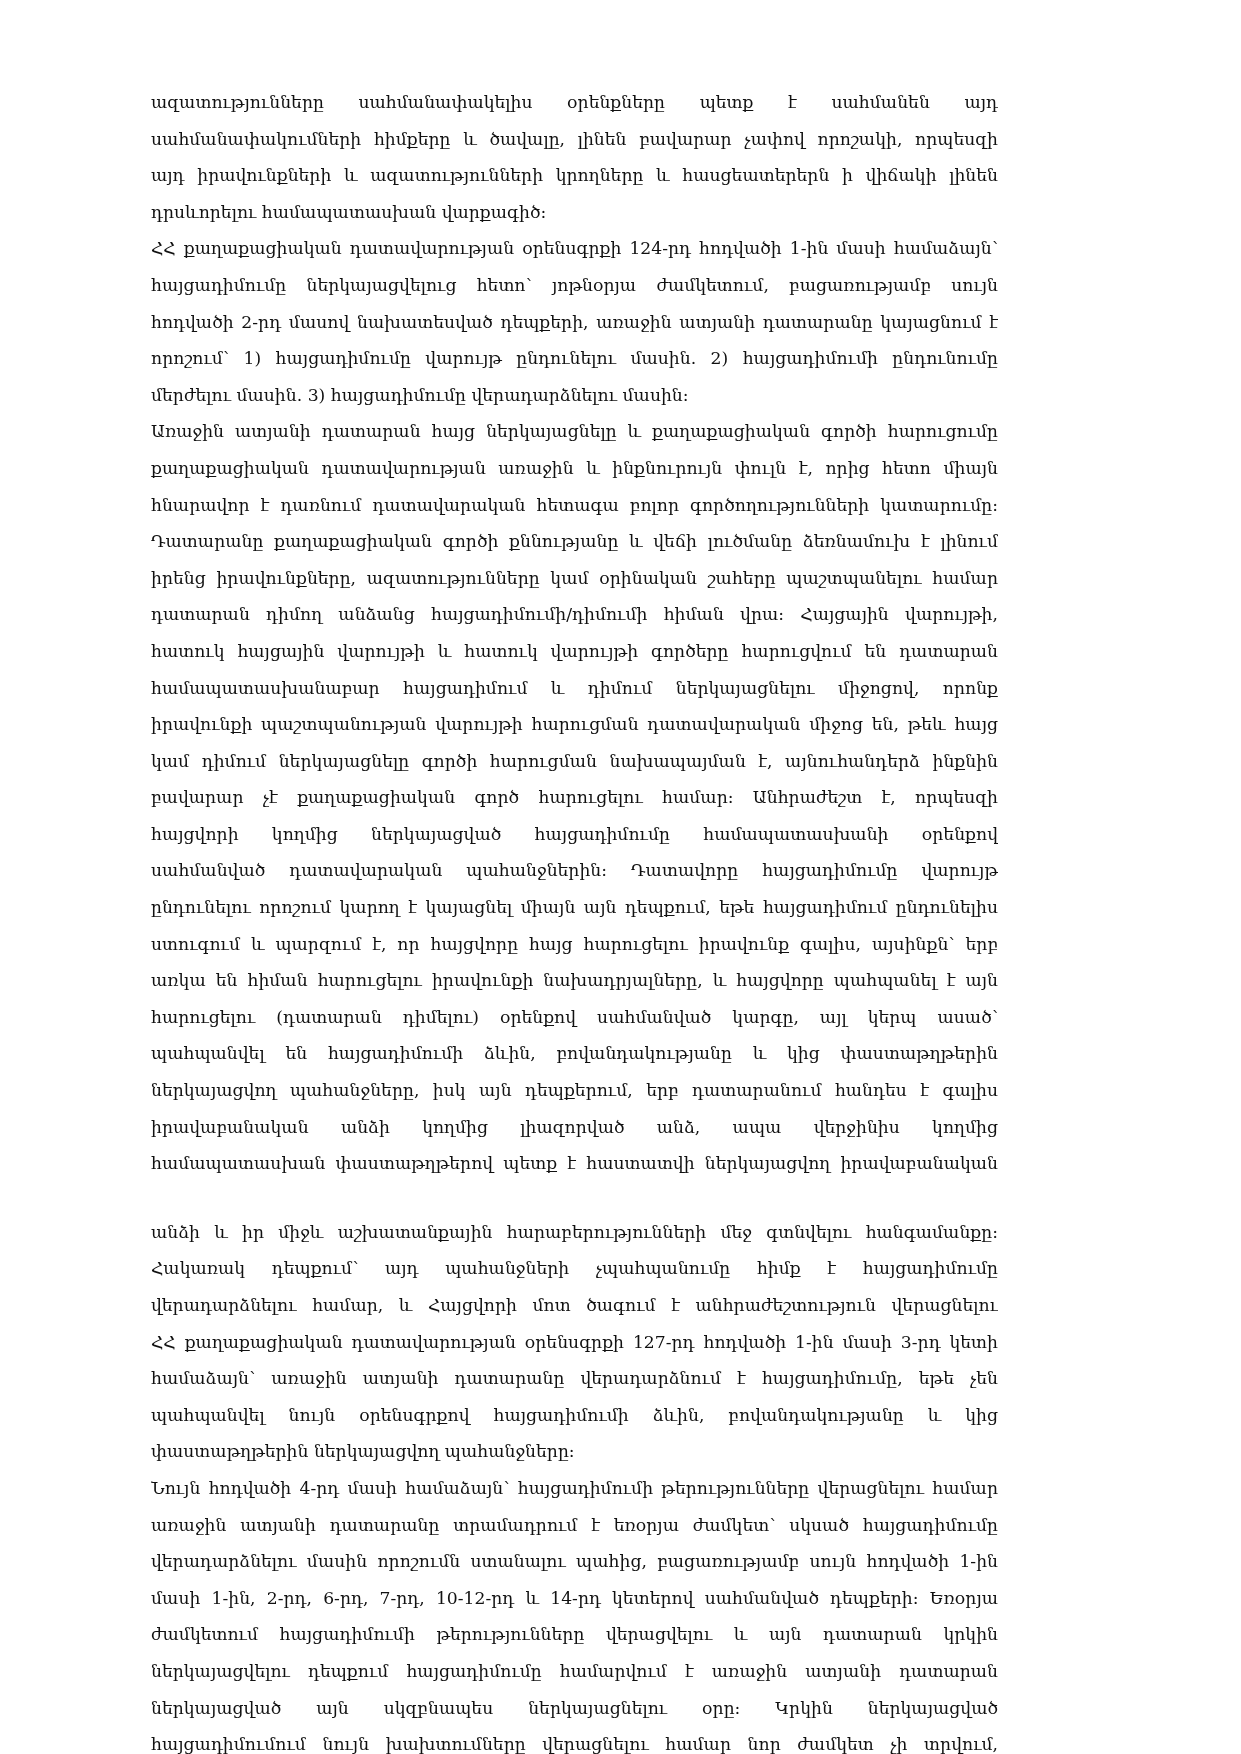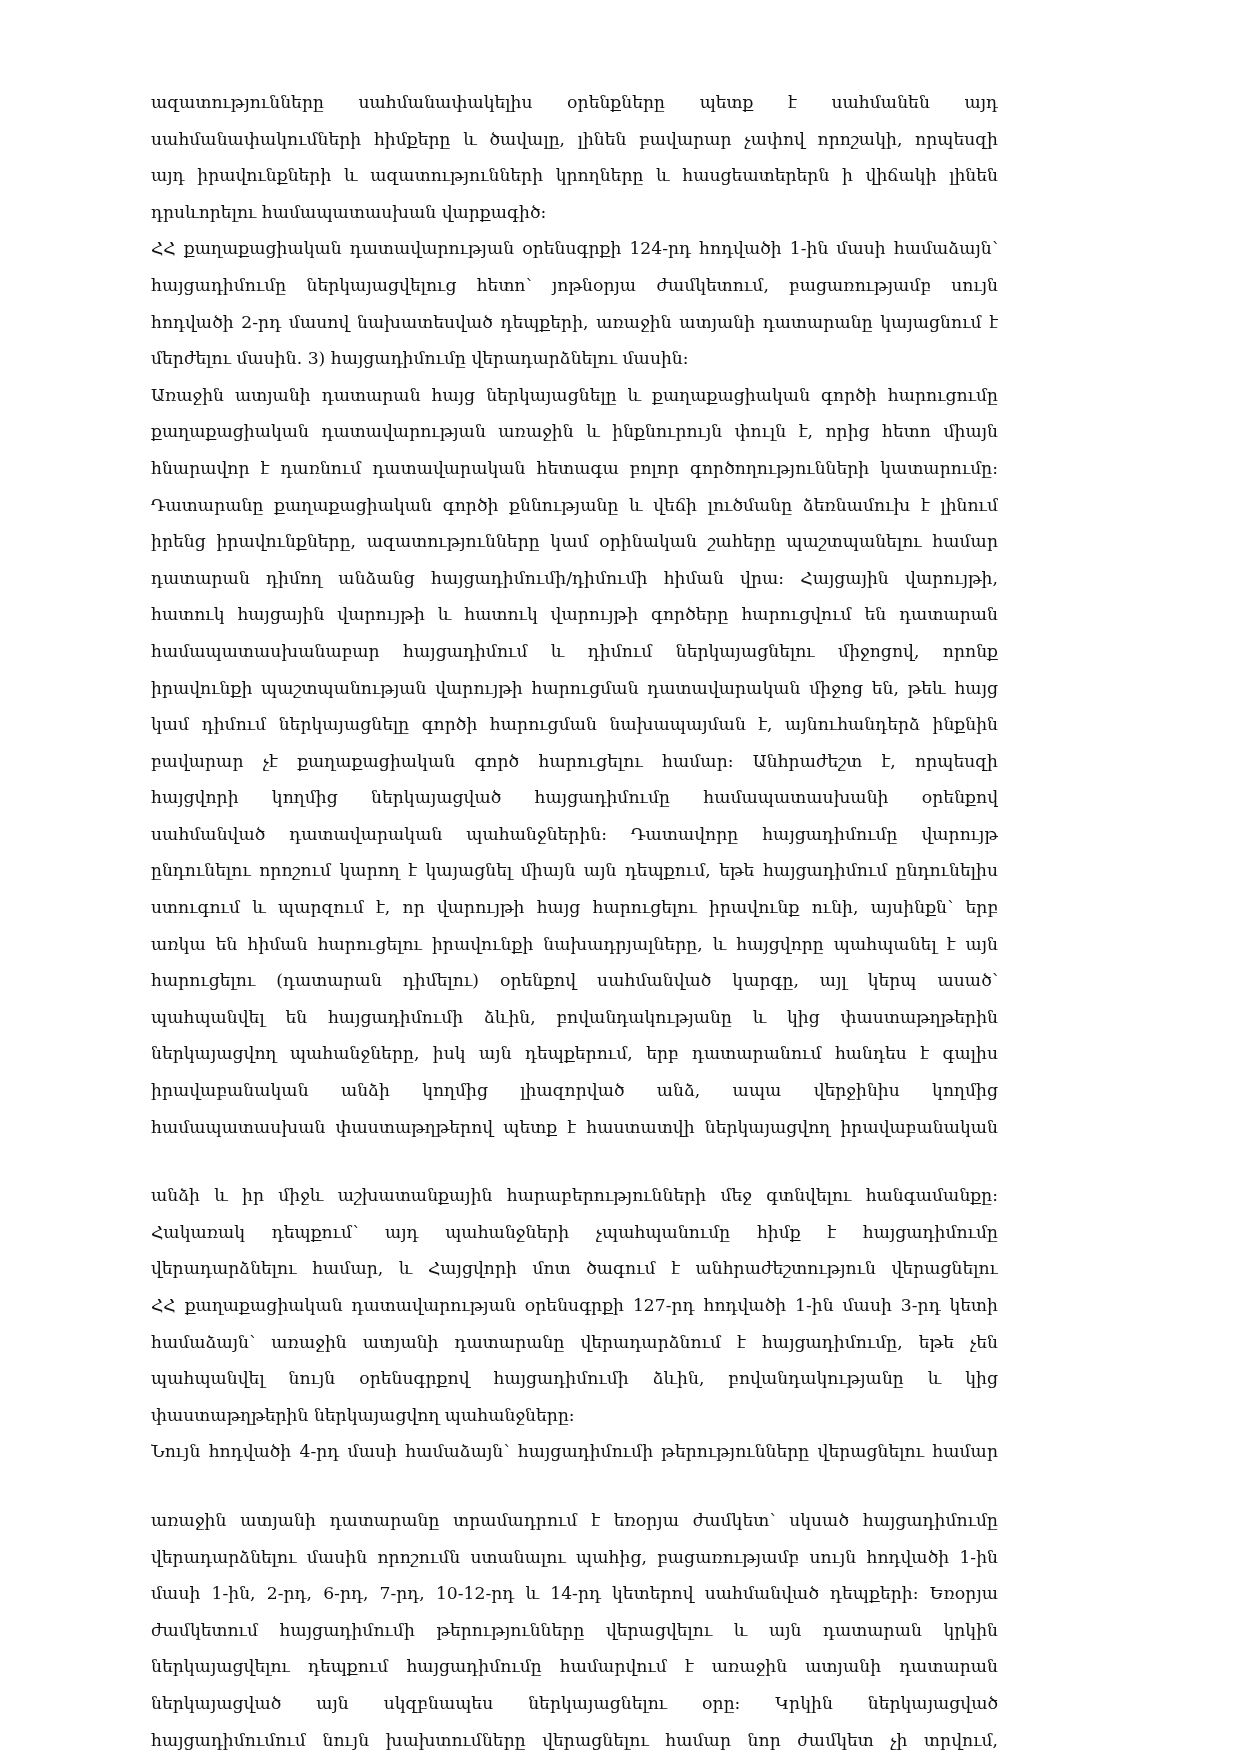--- a/index.html
+++ b/index.html
@@ -34,57 +34,58 @@
       <div class="para">
         <span class="line" style="word-spacing: 0px;">ազատությունները սահմանափակելիս օրենքները պետք է սահմանեն այդ</span>
         <span class="line" style="word-spacing: 0px;">սահմանափակումների հիմքերը և ծավալը, լինեն բավարար չափով որոշակի, որպեսզի</span>
         <span class="line" style="word-spacing: 0px;">այդ իրավունքների և ազատությունների կրողները և հասցեատերերն ի վիճակի լինեն</span>
         <span class="line last">դրսևորելու համապատասխան վարքագիծ:</span>
       </div>
       <div class="para">
         <span class="line" style="word-spacing: 0px;">ՀՀ քաղաքացիական դատավարության օրենսգրքի 124-րդ հոդվածի 1-ին մասի համաձայն՝</span>
         <span class="line" style="word-spacing: 0px;">հայցադիմումը ներկայացվելուց հետո՝ յոթնօրյա ժամկետում, բացառությամբ սույն</span>
         <span class="line" style="word-spacing: 0px;">հոդվածի 2-րդ մասով նախատեսված դեպքերի, առաջին ատյանի դատարանը կայացնում է</span>
+        <span class="line" style="word-spacing: 0px;">որոշում՝ 1) հայցադիմումը վարույթ ընդունելու մասին. 2) հայցադիմումի ընդունումը</span>
         <span class="line last">մերժելու մասին. 3) հայցադիմումը վերադարձնելու մասին:</span>
       </div>
       <div class="para">
         <span class="line" style="word-spacing: 0px;">Առաջին ատյանի դատարան հայց ներկայացնելը և քաղաքացիական գործի հարուցումը</span>
         <span class="line" style="word-spacing: 0px;">քաղաքացիական դատավարության առաջին և ինքնուրույն փուլն է, որից հետո միայն</span>
         <span class="line" style="word-spacing: 0px;">հնարավոր է դառնում դատավարական հետագա բոլոր գործողությունների կատարումը:</span>
         <span class="line" style="word-spacing: 0px;">Դատարանը քաղաքացիական գործի քննությանը և վեճի լուծմանը ձեռնամուխ է լինում</span>
         <span class="line" style="word-spacing: 0px;">իրենց իրավունքները, ազատությունները կամ օրինական շահերը պաշտպանելու համար</span>
         <span class="line" style="word-spacing: 0px;">դատարան դիմող անձանց հայցադիմումի/դիմումի հիման վրա: Հայցային վարույթի,</span>
         <span class="line" style="word-spacing: 0px;">հատուկ հայցային վարույթի և հատուկ վարույթի գործերը հարուցվում են դատարան</span>
         <span class="line" style="word-spacing: 0px;">համապատասխանաբար հայցադիմում և դիմում ներկայացնելու միջոցով, որոնք</span>
         <span class="line" style="word-spacing: 0px;">իրավունքի պաշտպանության վարույթի հարուցման դատավարական միջոց են, թեև հայց</span>
         <span class="line" style="word-spacing: 0px;">կամ դիմում ներկայացնելը գործի հարուցման նախապայման է, այնուհանդերձ ինքնին</span>
         <span class="line" style="word-spacing: 0px;">բավարար չէ քաղաքացիական գործ հարուցելու համար: Անհրաժեշտ է, որպեսզի</span>
         <span class="line" style="word-spacing: 0px;">հայցվորի կողմից ներկայացված հայցադիմումը համապատասխանի օրենքով</span>
         <span class="line" style="word-spacing: 0px;">սահմանված դատավարական պահանջներին: Դատավորը հայցադիմումը վարույթ</span>
         <span class="line" style="word-spacing: 0px;">ընդունելու որոշում կարող է կայացնել միայն այն դեպքում, եթե հայցադիմում ընդունելիս</span>
-        <span class="line" style="word-spacing: 0px;">ստուգում և պարզում է, որ վարույթի հայց հարուցելու իրավունք ունի, այսինքն՝ երբ</span>
+        <span class="line" style="word-spacing: 0px;">ստուգում և պարզում է, որ հայցվորը հայց հարուցելու իրավունք գալիս, այսինքն՝ երբ</span>
         <span class="line" style="word-spacing: 0px;">առկա են հիման հարուցելու իրավունքի նախադրյալները, և հայցվորը պահպանել է այն</span>
         <span class="line" style="word-spacing: 0px;">հարուցելու (դատարան դիմելու) օրենքով սահմանված կարգը, այլ կերպ ասած՝</span>
         <span class="line" style="word-spacing: 0px;">պահպանվել են հայցադիմումի ձևին, բովանդակությանը և կից փաստաթղթերին</span>
         <span class="line" style="word-spacing: 0px;">ներկայացվող պահանջները, իսկ այն դեպքերում, երբ դատարանում հանդես է գալիս</span>
         <span class="line" style="word-spacing: 0px;">իրավաբանական անձի կողմից լիազորված անձ, ապա վերջինիս կողմից</span>
         <span class="line" style="word-spacing: 0px;">համապատասխան փաստաթղթերով պետք է հաստատվի ներկայացվող իրավաբանական</span>
         <span class="line" style="word-spacing: 0px; margin-top: 32px;">անձի և իր միջև աշխատանքային հարաբերությունների մեջ գտնվելու հանգամանքը:</span>
         <span class="line" style="word-spacing: 0px;">Հակառակ դեպքում՝ այդ պահանջների չպահպանումը հիմք է հայցադիմումը</span>
         <span class="line" style="word-spacing: 0px;">վերադարձնելու համար, և Հայցվորի մոտ ծագում է անհրաժեշտություն վերացնելու</span>
       </div>
       <div class="para">
         <span class="line" style="word-spacing: 0px;">ՀՀ քաղաքացիական դատավարության օրենսգրքի 127-րդ հոդվածի 1-ին մասի 3-րդ կետի</span>
         <span class="line" style="word-spacing: 0px;">համաձայն՝ առաջին ատյանի դատարանը վերադարձնում է հայցադիմումը, եթե չեն</span>
         <span class="line" style="word-spacing: 0px;">պահպանվել նույն օրենսգրքով հայցադիմումի ձևին, բովանդակությանը և կից</span>
         <span class="line last">փաստաթղթերին ներկայացվող պահանջները:</span>
       </div>
       <div class="para">
         <span class="line" style="word-spacing: 0px;">Նույն հոդվածի 4-րդ մասի համաձայն՝ հայցադիմումի թերությունները վերացնելու համար</span>
-        <span class="line" style="word-spacing: 0px; margin-top: 32px;">առաջին ատյանի դատարանը տրամադրում է եռօրյա ժամկետ՝ սկսած հայցադիմումը</span>
+        <span class="line" style="word-spacing: 0px;">առաջին ատյանի դատարանը տրամադրում է եռօրյա ժամկետ՝ սկսած հայցադիմումը</span>
         <span class="line" style="word-spacing: 0px;">վերադարձնելու մասին որոշումն ստանալու պահից, բացառությամբ սույն հոդվածի 1-ին</span>
         <span class="line" style="word-spacing: 0px;">մասի 1-ին, 2-րդ, 6-րդ, 7-րդ, 10-12-րդ և 14-րդ կետերով սահմանված դեպքերի: Եռօրյա</span>
         <span class="line" style="word-spacing: 0px;">ժամկետում հայցադիմումի թերությունները վերացվելու և այն դատարան կրկին</span>
         <span class="line" style="word-spacing: 0px;">ներկայացվելու դեպքում հայցադիմումը համարվում է առաջին ատյանի դատարան</span>
         <span class="line" style="word-spacing: 0px;">ներկայացված այն սկզբնապես ներկայացնելու օրը: Կրկին ներկայացված</span>
         <span class="line" style="word-spacing: 0px;">հայցադիմումում նույն խախտումները վերացնելու համար նոր ժամկետ չի տրվում,</span>
       </div>
     </div>
 </div>
 

